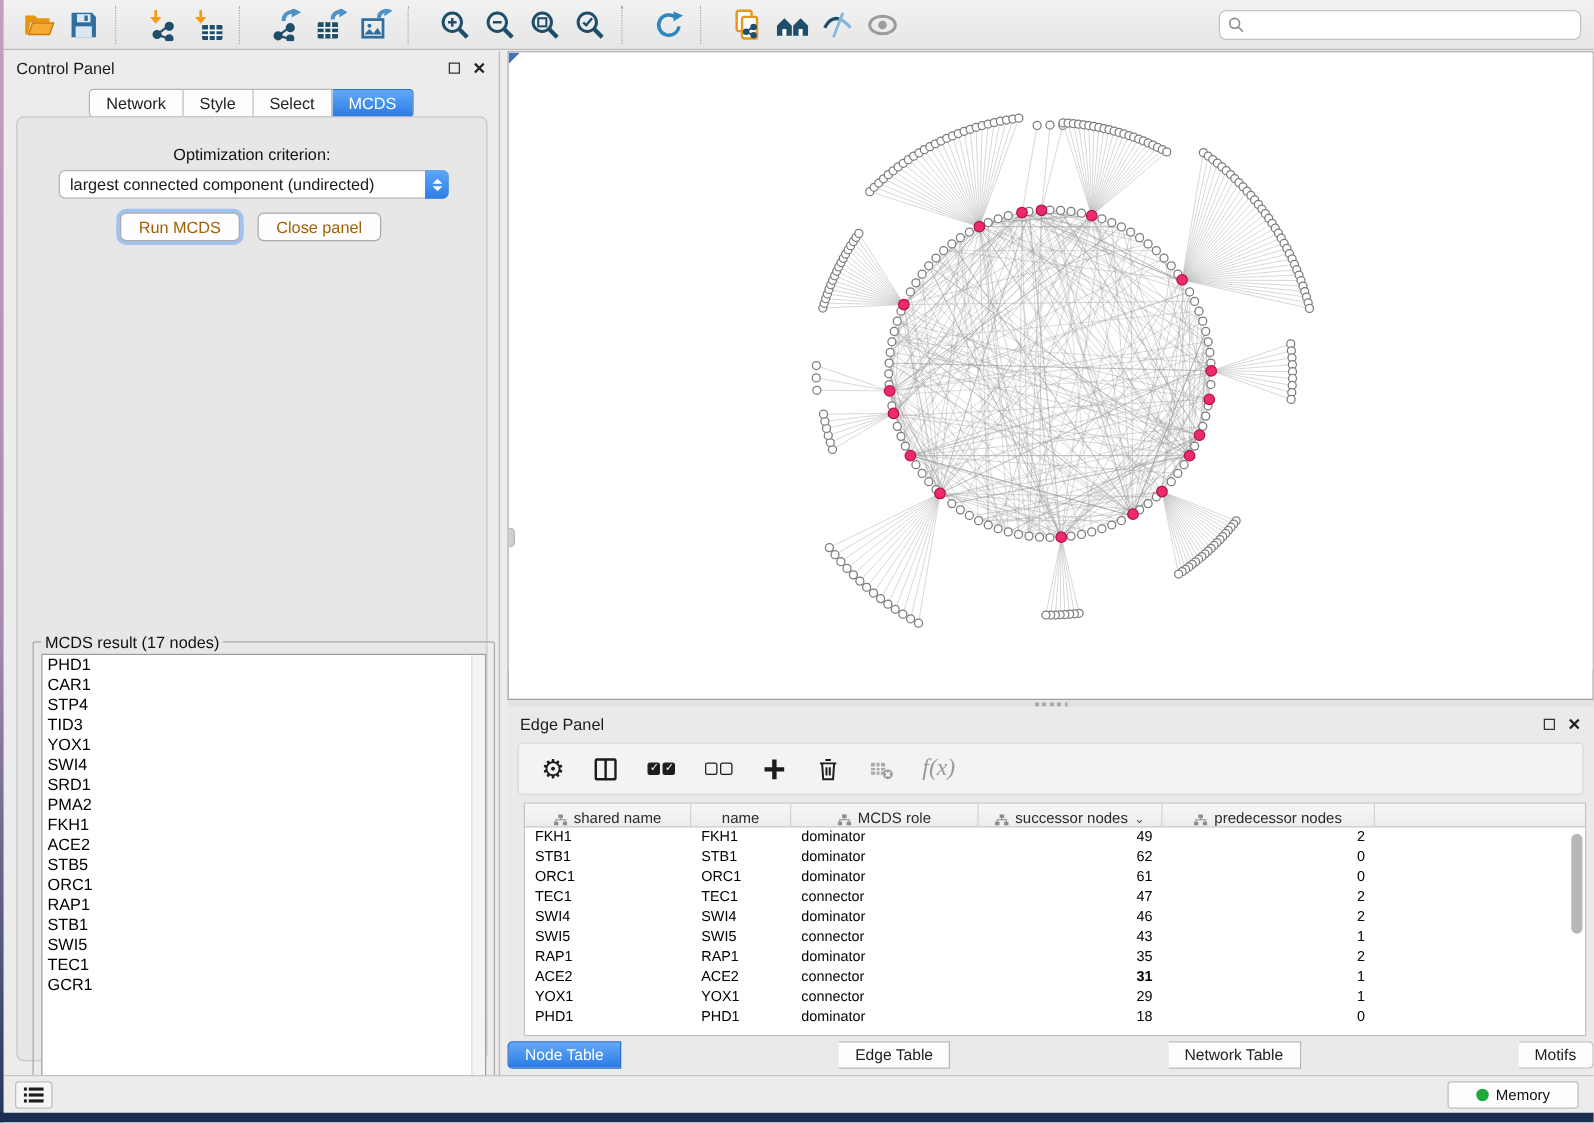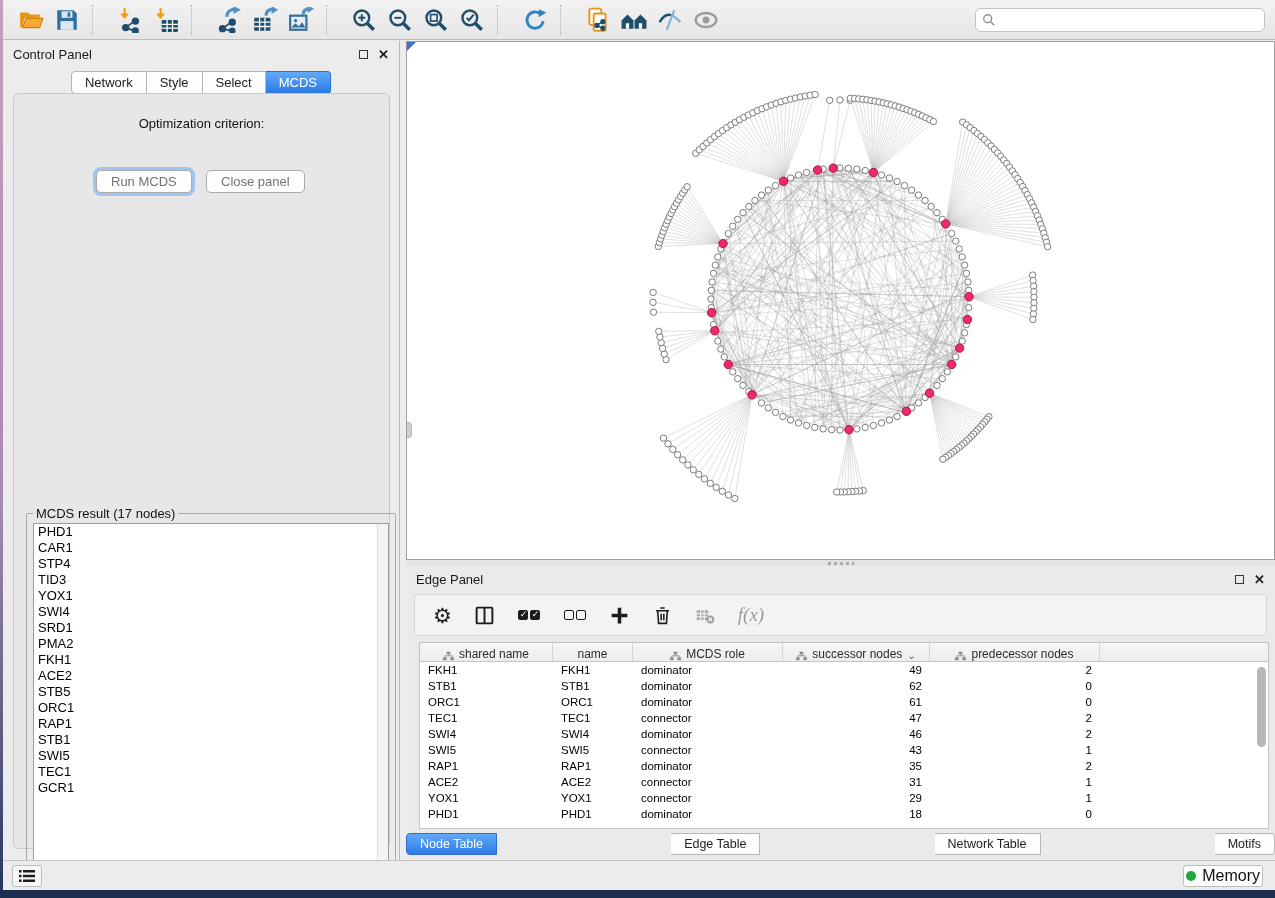--- a/index.html
+++ b/index.html
@@ -31,21 +31,21 @@
   .cp-tab:first-child{border-left:1px solid #b5b5b5;border-radius:4px 0 0 4px}
   .cp-tab:last-child{border-radius:0 4px 4px 0}
   .cp-tab.selected{background:linear-gradient(#62aaf8,#2b7ae5);border-color:#2a6fd0;color:#fff}
   #cp-content{position:absolute;left:10px;top:52px;width:377px;height:756px;background:#e7e7e7;border:1px solid #c7c7c7;border-radius:6px}
   #opt-label{position:absolute;left:0;top:22px;width:100%;text-align:center;font-size:13px;color:#111}
   #opt-select{position:absolute;left:33px;top:42px;width:312px;height:23px;background:#fff;border:1px solid #b4b4b4;border-radius:5px;display:flex;align-items:center;font-size:13px;cursor:pointer}
   #opt-select .val{flex:1;padding:0 8px;white-space:nowrap;overflow:hidden}
   #opt-select .caps{width:19px;height:23px;margin:-1px -1px -1px 0;background:linear-gradient(#5ea7f8,#2c7ce6);border-radius:0 5px 5px 0;display:flex;flex-direction:column;align-items:center;justify-content:center;gap:2px}
   .tri-up{width:0;height:0;border-left:4px solid transparent;border-right:4px solid transparent;border-bottom:4px solid #fff}
   .tri-dn{width:0;height:0;border-left:4px solid transparent;border-right:4px solid transparent;border-top:4px solid #fff}
-  .cp-btn{position:absolute;top:76px;height:23px;background:#fdfdfd;border:1px solid #ababab;border-radius:5px;font-size:13px;font-family:"Liberation Sans",sans-serif;padding:0 14px;cursor:pointer;color:#737373}
+  .cp-btn{position:absolute;top:76px;height:23px;background:#fdfdfd;border:1px solid #ababab;border-radius:5px;font-size:13px;font-family:"Liberation Sans",sans-serif;padding:0 14px;cursor:pointer;color:#a16207}
   #run-btn{left:82px;box-shadow:0 0 0 3px rgba(104,166,245,.55)}
   #close-panel-btn{left:192px}
   #mcds-fieldset{position:absolute;left:12px;top:412px;width:370px;height:370px;border:1px solid #a8a8a8;border-radius:2px}
   #mcds-fieldset legend{font-size:13px;color:#111;margin-left:6px;padding:0 3px}
   #mcds-list{position:absolute;left:6px;top:2px;right:6px;bottom:6px;background:#fff;border:1px solid #9d9d9d;overflow:hidden}
   #mcds-list .scroll-track{position:absolute;right:0;top:0;width:11px;height:100%;background:#f4f4f4;border-left:1px solid #dcdcdc}
   .mcds-item{font-size:13px;line-height:16px;padding-left:4px;color:#000}
 
   
   #network-window{left:406px;top:41px;width:869px;height:519px;border:1px solid #9e9e9e;background:#fff}
@@ -84,21 +84,21 @@
   #nt-scroll{position:absolute;right:2px;top:24px;width:9px;height:80px;background:#b7b7b7;border-radius:5px}
   #tp-tabs{position:absolute;left:0;bottom:5px;width:100%;display:flex;justify-content:space-between}
   .tp-tab{font-size:12.5px;padding:3px 13px;background:#fdfdfd;border:1px solid #b8b8b8;border-left:none;color:#222;cursor:pointer}
   .tp-tab:first-child{border-left:1px solid #b8b8b8;border-radius:4px 0 0 4px}
   .tp-tab:last-child{border-radius:0 4px 4px 0}
   .tp-tab.selected{background:linear-gradient(#62aaf8,#2b7ae5);border-color:#2a6fd0;color:#fff}
 
   
   #status-bar{left:3px;top:860px;width:1272px;height:30px;background:#ececec;border-top:1px solid #c4c4c4}
   #list-btn{position:absolute;left:9px;top:4px;width:30px;height:22px;background:#f6f6f6;border:1px solid #bdbdbd;border-radius:3px;display:flex;align-items:center;justify-content:center;cursor:pointer}
-  #memory-btn{position:absolute;right:12px;top:4px;height:22px;background:#fdfdfd;border:1px solid #bdbdbd;border-radius:3px;display:flex;align-items:center;gap:6px;padding:0 2px;font-size:16px;cursor:pointer;color:#111}
+  #memory-btn{position:absolute;right:12px;top:4px;height:22px;background:#fdfdfd;border:1px solid #bdbdbd;border-radius:3px;display:flex;align-items:center;gap:6px;padding:0 22px;font-size:12px;cursor:pointer;color:#111}
   #memory-dot{width:10px;height:10px;border-radius:50%;background:#1fa83c;display:inline-block}
 </style>
 </head>
 <body>
 
 <svg width="0" height="0" style="position:absolute">
   <defs>
     <symbol id="sym-open" viewBox="0 0 24 24">
         <path fill="#e8940c" d="M2 19V5h7l2 2h9v3H6l-2 9z"></path>
         <path fill="#f5ab33" stroke="#c87d08" d="M4.5 19l2.8-8.5H23L20 19z"></path>
@@ -343,20 +343,27 @@
     </span>
   </div>
   <div id="cp-tabs">
       <button class="cp-tab">Network</button>
       <button class="cp-tab">Style</button>
       <button class="cp-tab">Select</button>
       <button class="cp-tab selected">MCDS</button>
     </div>
   <div id="cp-content">
     <div id="opt-label">Optimization criterion:</div>
+    <div id="opt-select">
+      <span class="val">largest connected component (undirected)</span>
+      <span class="caps">
+          <span class="tri-up"></span>
+          <span class="tri-dn"></span>
+        </span>
+    </div>
     <button id="run-btn" class="cp-btn">Run MCDS</button>
     <button id="close-panel-btn" class="cp-btn">Close panel</button>
     <fieldset id="mcds-fieldset">
       <legend>MCDS result (17 nodes)</legend>
       <div id="mcds-list">
         <div class="scroll-track"></div>
       <div class="mcds-item">PHD1</div>
           <div class="mcds-item">CAR1</div>
           <div class="mcds-item">STP4</div>
           <div class="mcds-item">TID3</div>
@@ -1286,21 +1293,21 @@
           <div class="nt-cell" style="width: 133px;">RAP1</div>
           <div class="nt-cell" style="width: 80px;">RAP1</div>
           <div class="nt-cell" style="width: 150px;">dominator</div>
           <div class="nt-cell num" style="width: 147px;">35</div>
           <div class="nt-cell num" style="width: 170px;">2</div>
         </div>
         <div class="nt-row">
           <div class="nt-cell" style="width: 133px;">ACE2</div>
           <div class="nt-cell" style="width: 80px;">ACE2</div>
           <div class="nt-cell" style="width: 150px;">connector</div>
-          <div class="nt-cell num" style="width: 147px;">31</div>
+          <div class="nt-cell num" style="width: 147px; font-weight: bold;">31</div>
           <div class="nt-cell num" style="width: 170px;">1</div>
         </div>
         <div class="nt-row">
           <div class="nt-cell" style="width: 133px;">YOX1</div>
           <div class="nt-cell" style="width: 80px;">YOX1</div>
           <div class="nt-cell" style="width: 150px;">connector</div>
           <div class="nt-cell num" style="width: 147px;">29</div>
           <div class="nt-cell num" style="width: 170px;">1</div>
         </div>
         <div class="nt-row">

